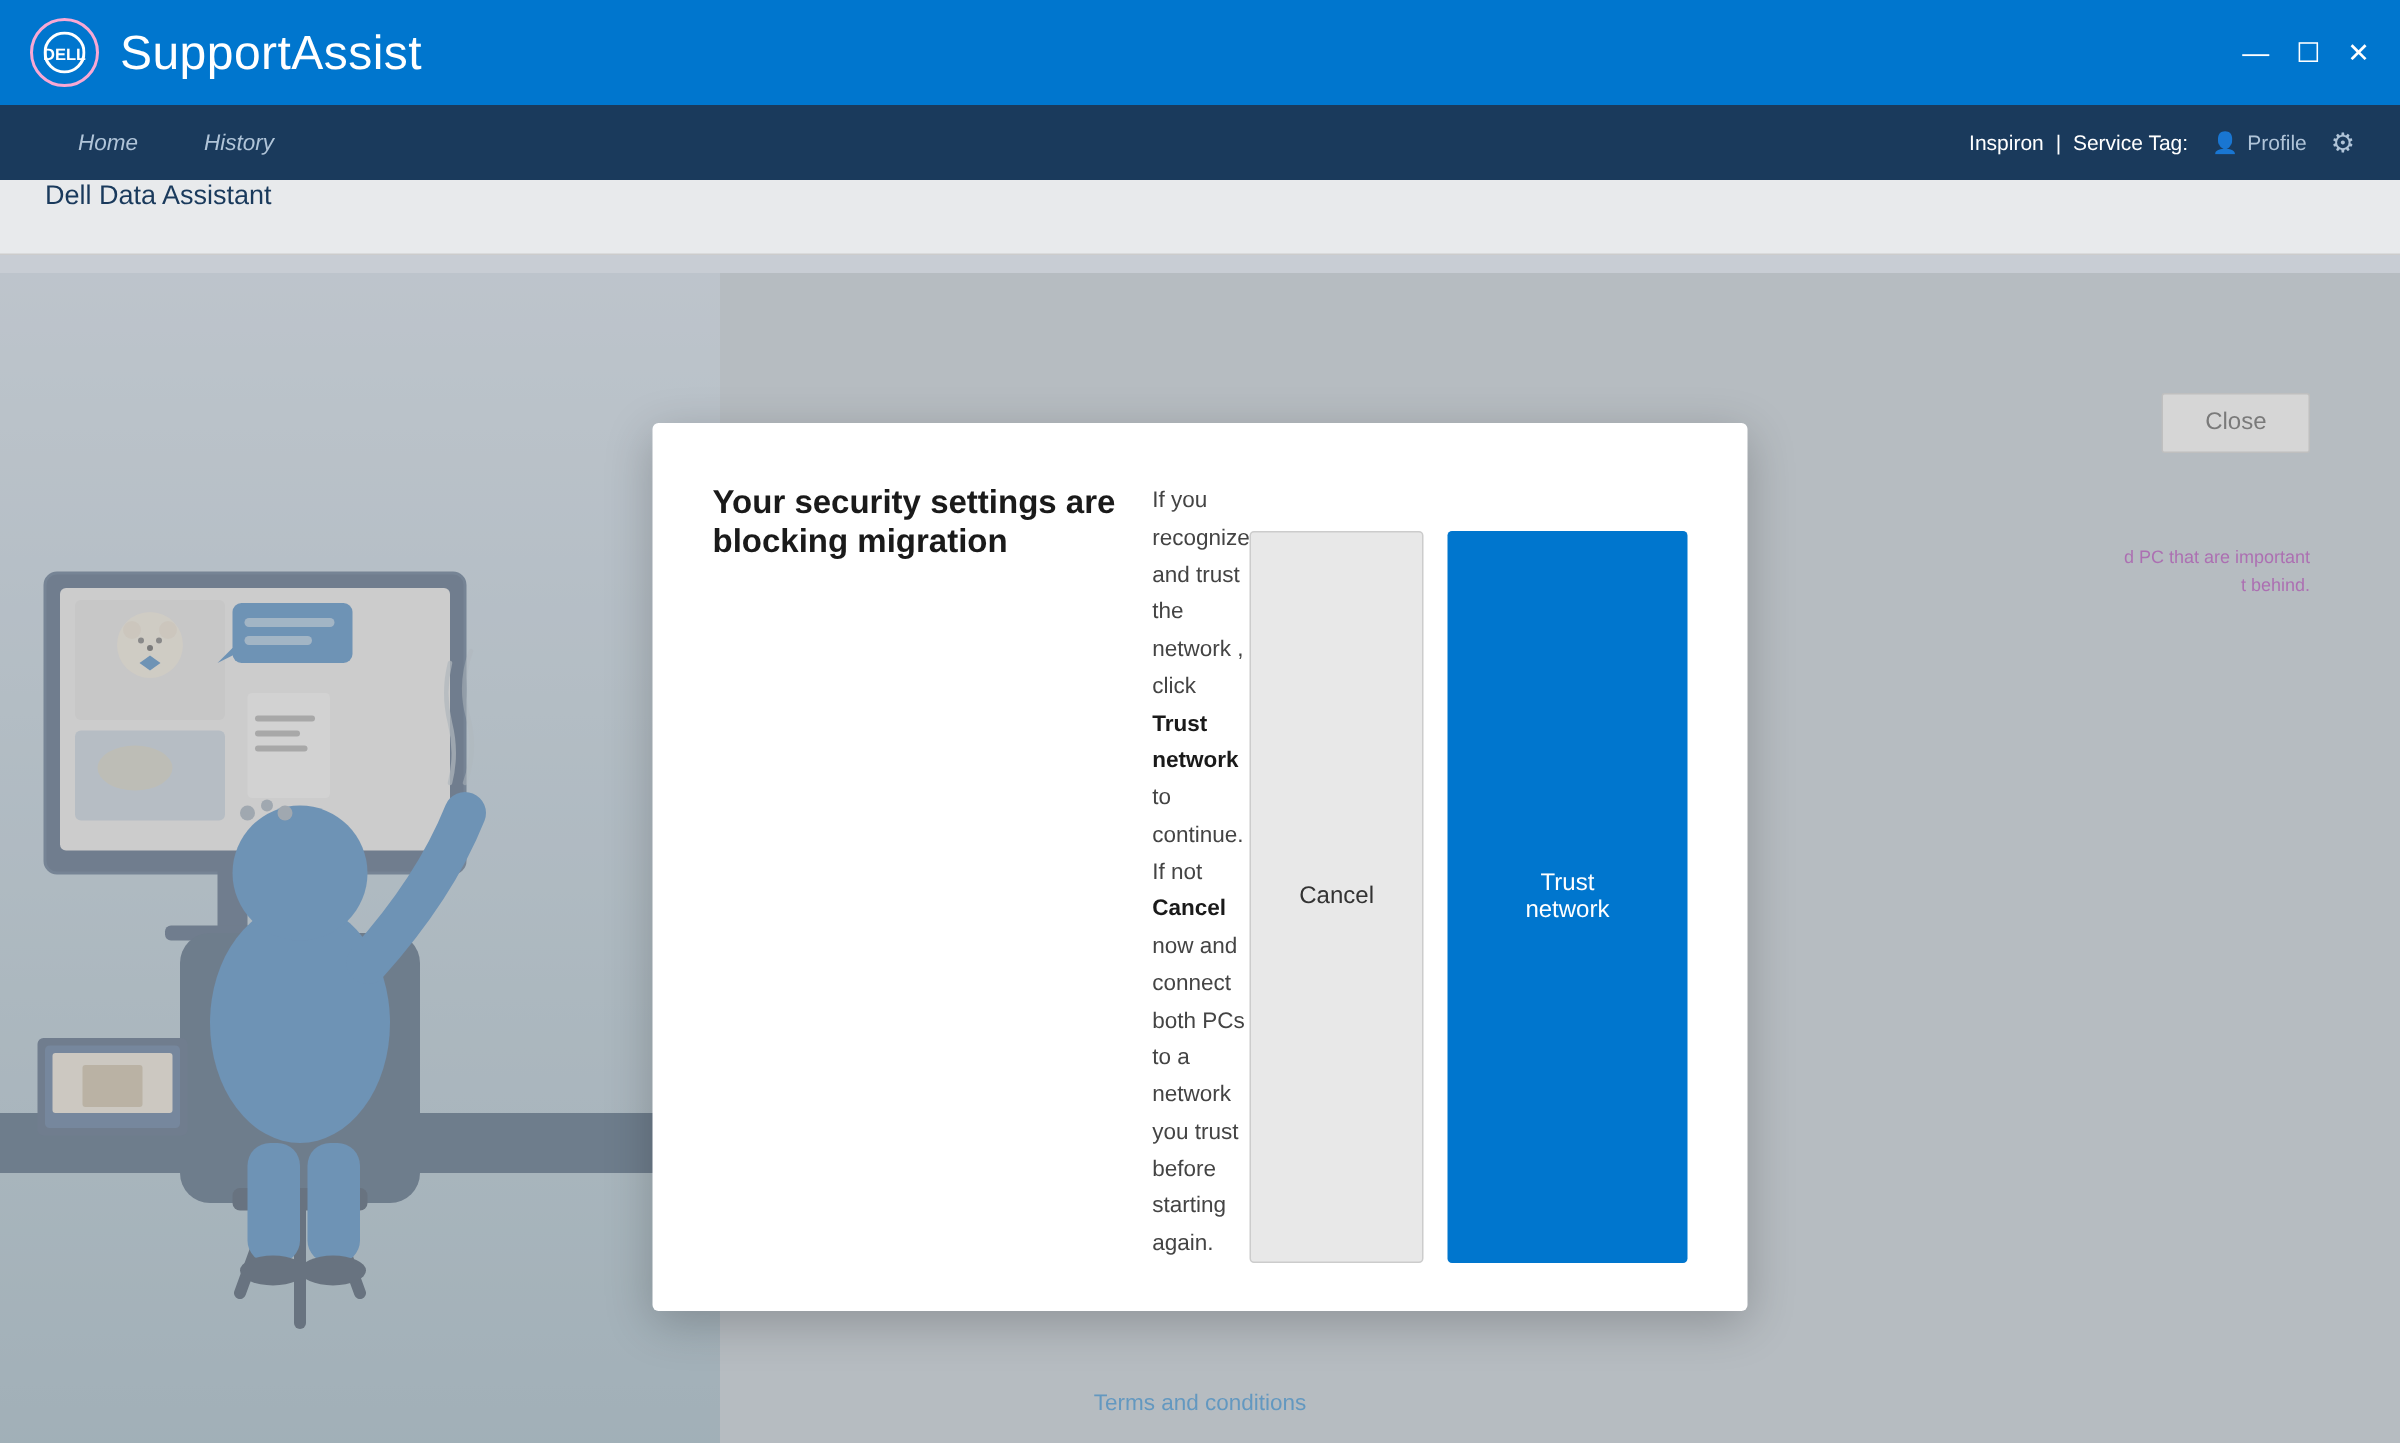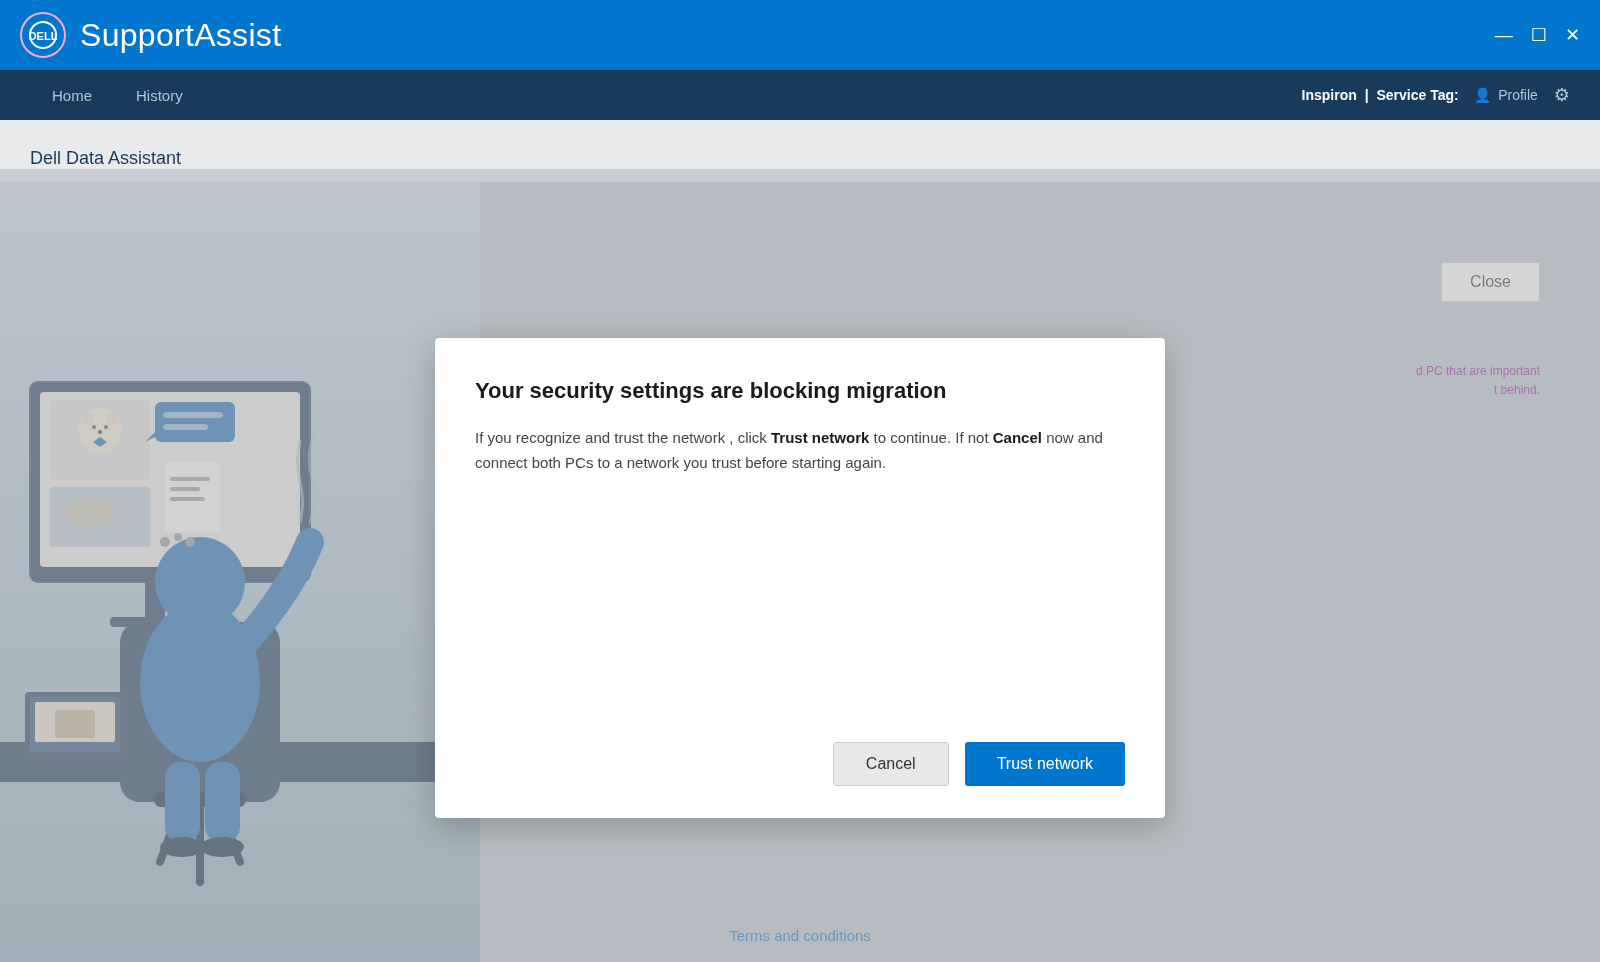--- a/index.html
+++ b/index.html
@@ -56,20 +56,21 @@
       background: #1a3a5c;
       display: flex;
       align-items: center;
       padding: 0 30px;
     }
     .nav-links {
       display: flex;
       gap: 0;
       align-items: center;
       flex: 1;
+      font-style: italic;
     }
     .nav-link {
       color: #b0c4d8;
       font-size: 15px;
       padding: 0 22px;
       height: 50px;
       display: flex;
       align-items: center;
       cursor: pointer;
       text-decoration: none;
@@ -77,21 +78,21 @@
     }
     .nav-right {
       display: flex;
       align-items: center;
       gap: 16px;
     }
     .nav-device {
       color: #b0c4d8;
       font-size: 14px;
     }
-    .nav-device span { color: white; font-weight: 700; text-align: center; }
+    .nav-device span { color: white; font-weight: 400; text-align: center; }
     .nav-separator { color: #b0c4d8; margin: 0 4px; }
     .nav-profile {
       color: #b0c4d8;
       font-size: 14px;
       display: flex;
       align-items: center;
       gap: 6px;
       cursor: pointer;
     }
     .nav-settings {
@@ -99,21 +100,21 @@
       font-size: 18px;
       cursor: pointer;
     }
 
     
     .page-header {
       width: 100%;
       height: 50px;
       background: #e8eaec;
       display: flex;
-      align-items: flex-end;
+      align-items: flex-start;
       padding: 0 30px;
       border-bottom: 1px solid #ccc;
     }
     .page-header-title {
       font-size: 18px;
       color: #1a3a5c;
       font-weight: 400;
     }
 
     
@@ -192,21 +193,21 @@
     }
 
     
     .modal {
       background: white;
       width: 730px;
       min-height: 480px;
       border-radius: 4px;
       box-shadow: 0 8px 32px rgba(0,0,0,0.22);
       display: flex;
-      flex-direction: column;
+      flex-direction: row;
       padding: 40px 40px 32px 40px;
       position: relative;
     }
     .modal-title {
       font-size: 22px;
       font-weight: 600;
       color: #1a1a1a;
       margin-bottom: 22px;
     }
     .modal-body {

